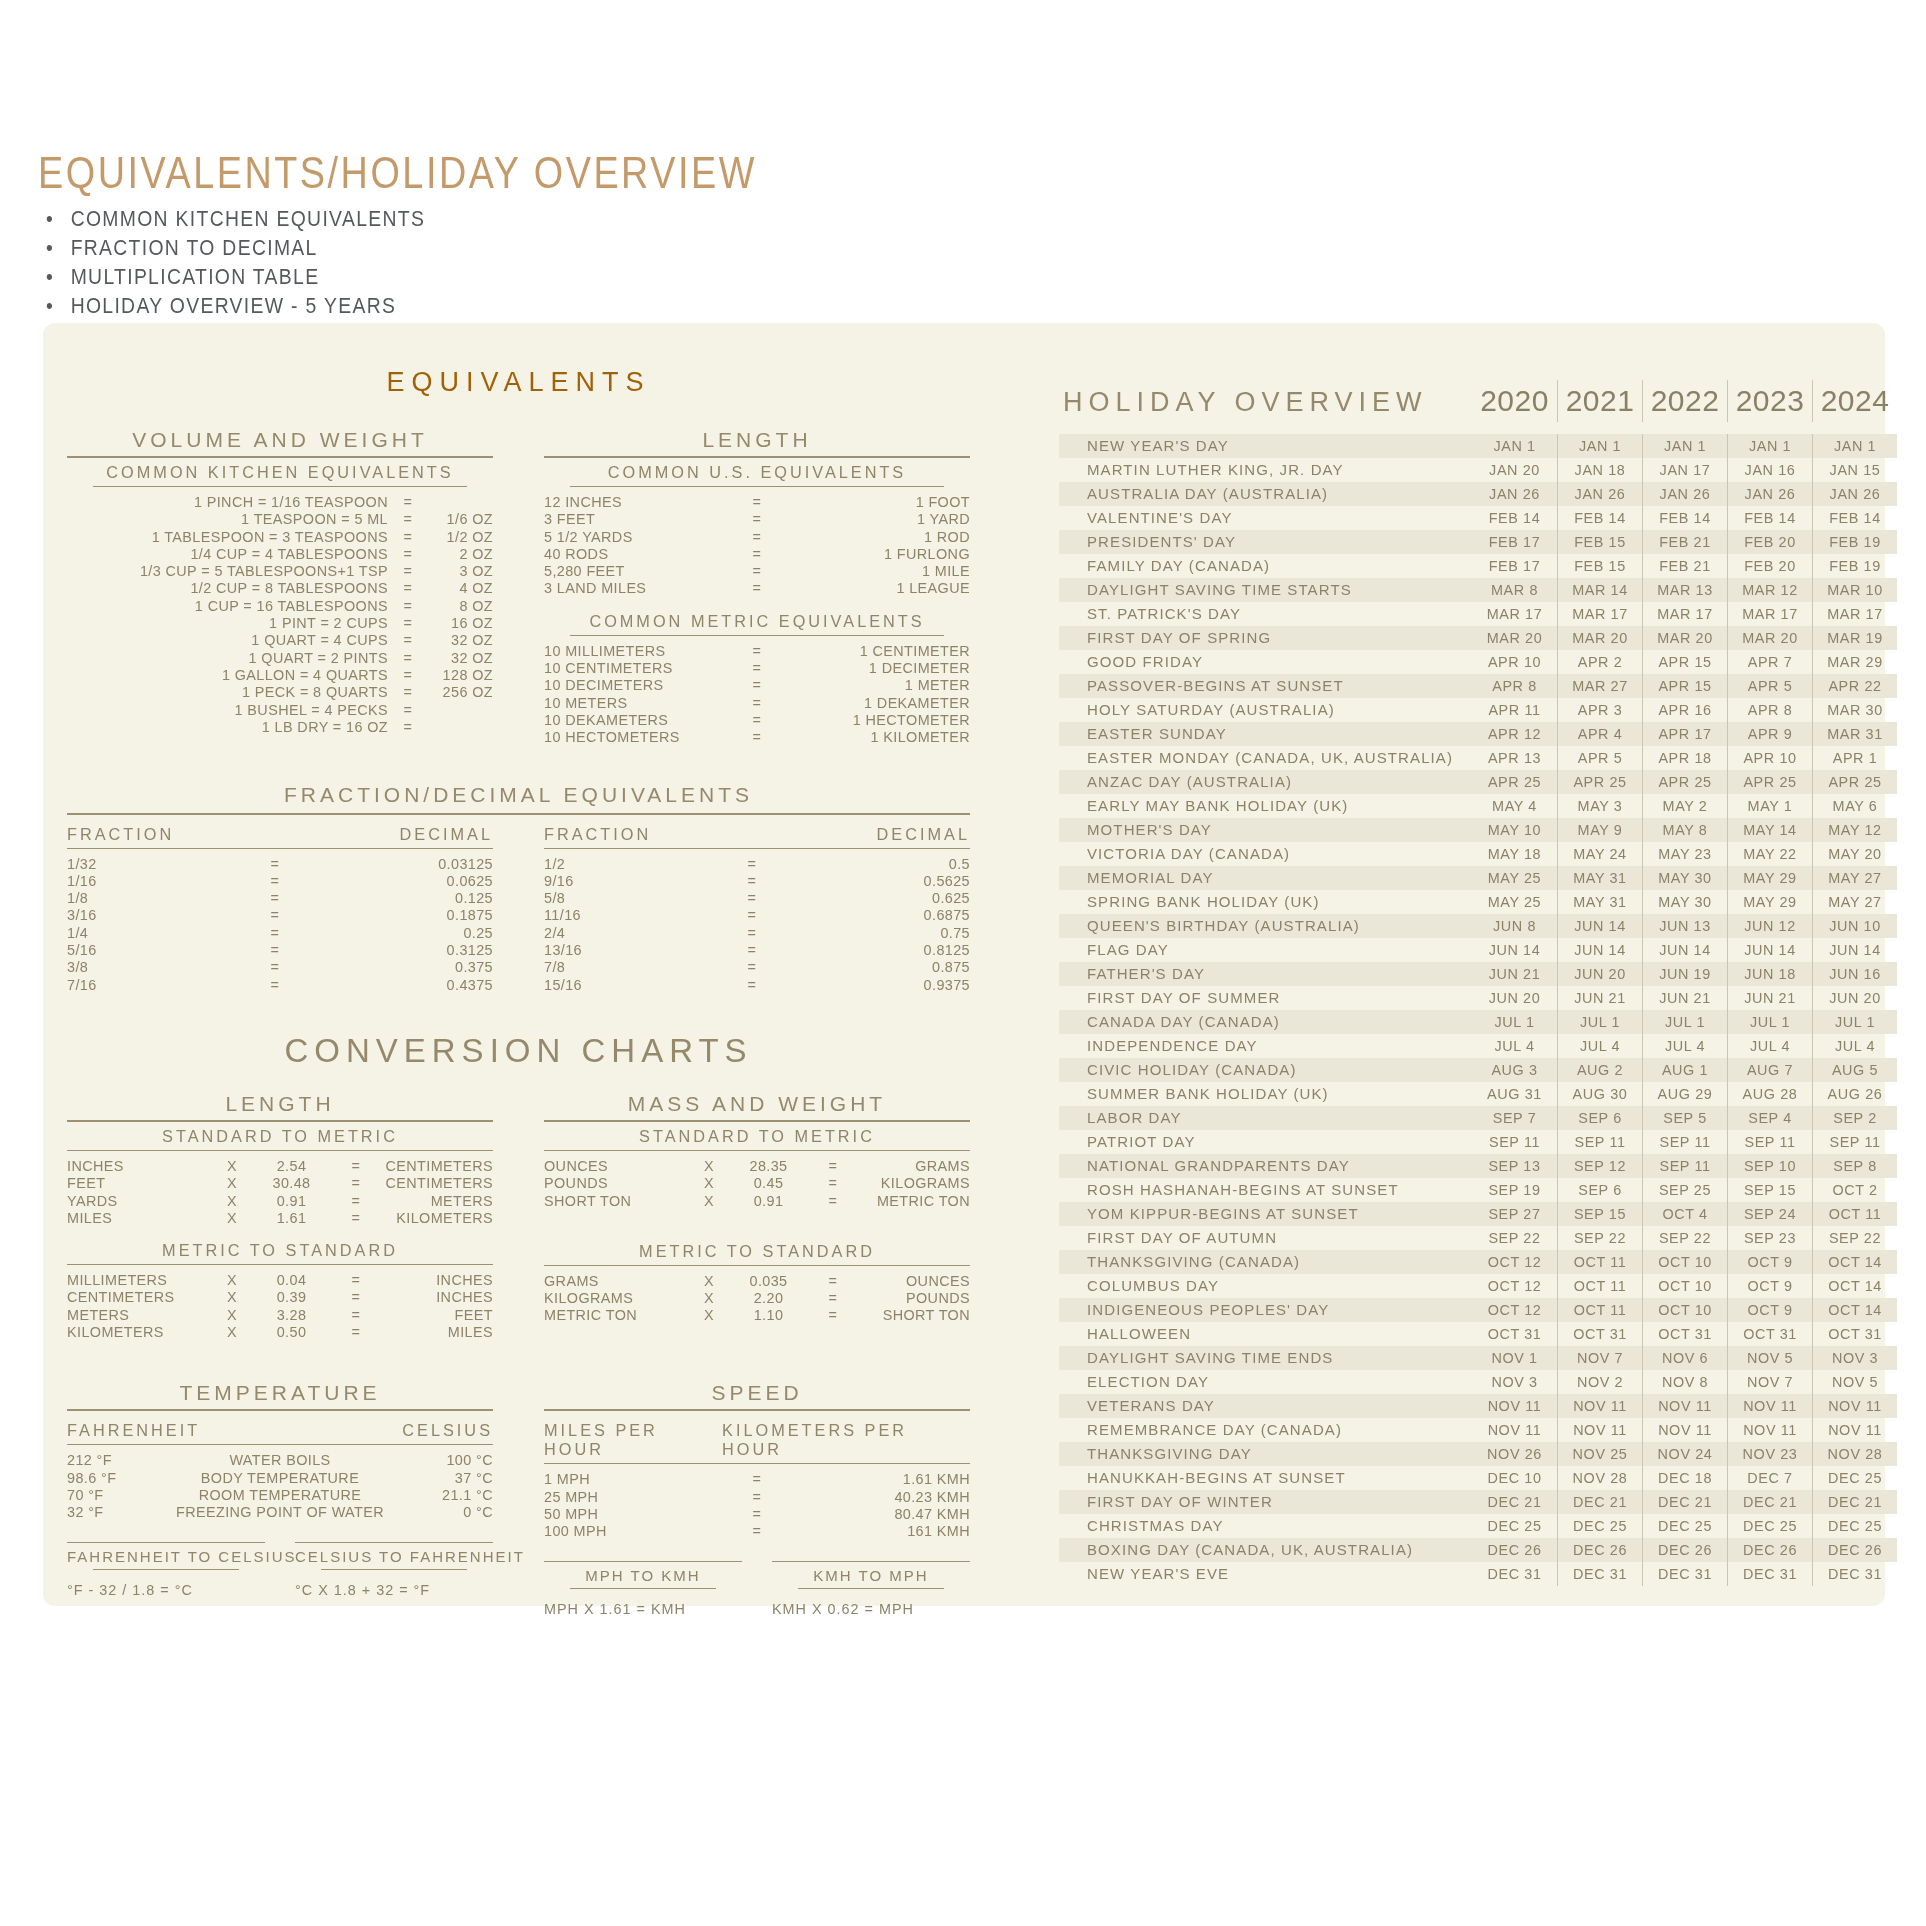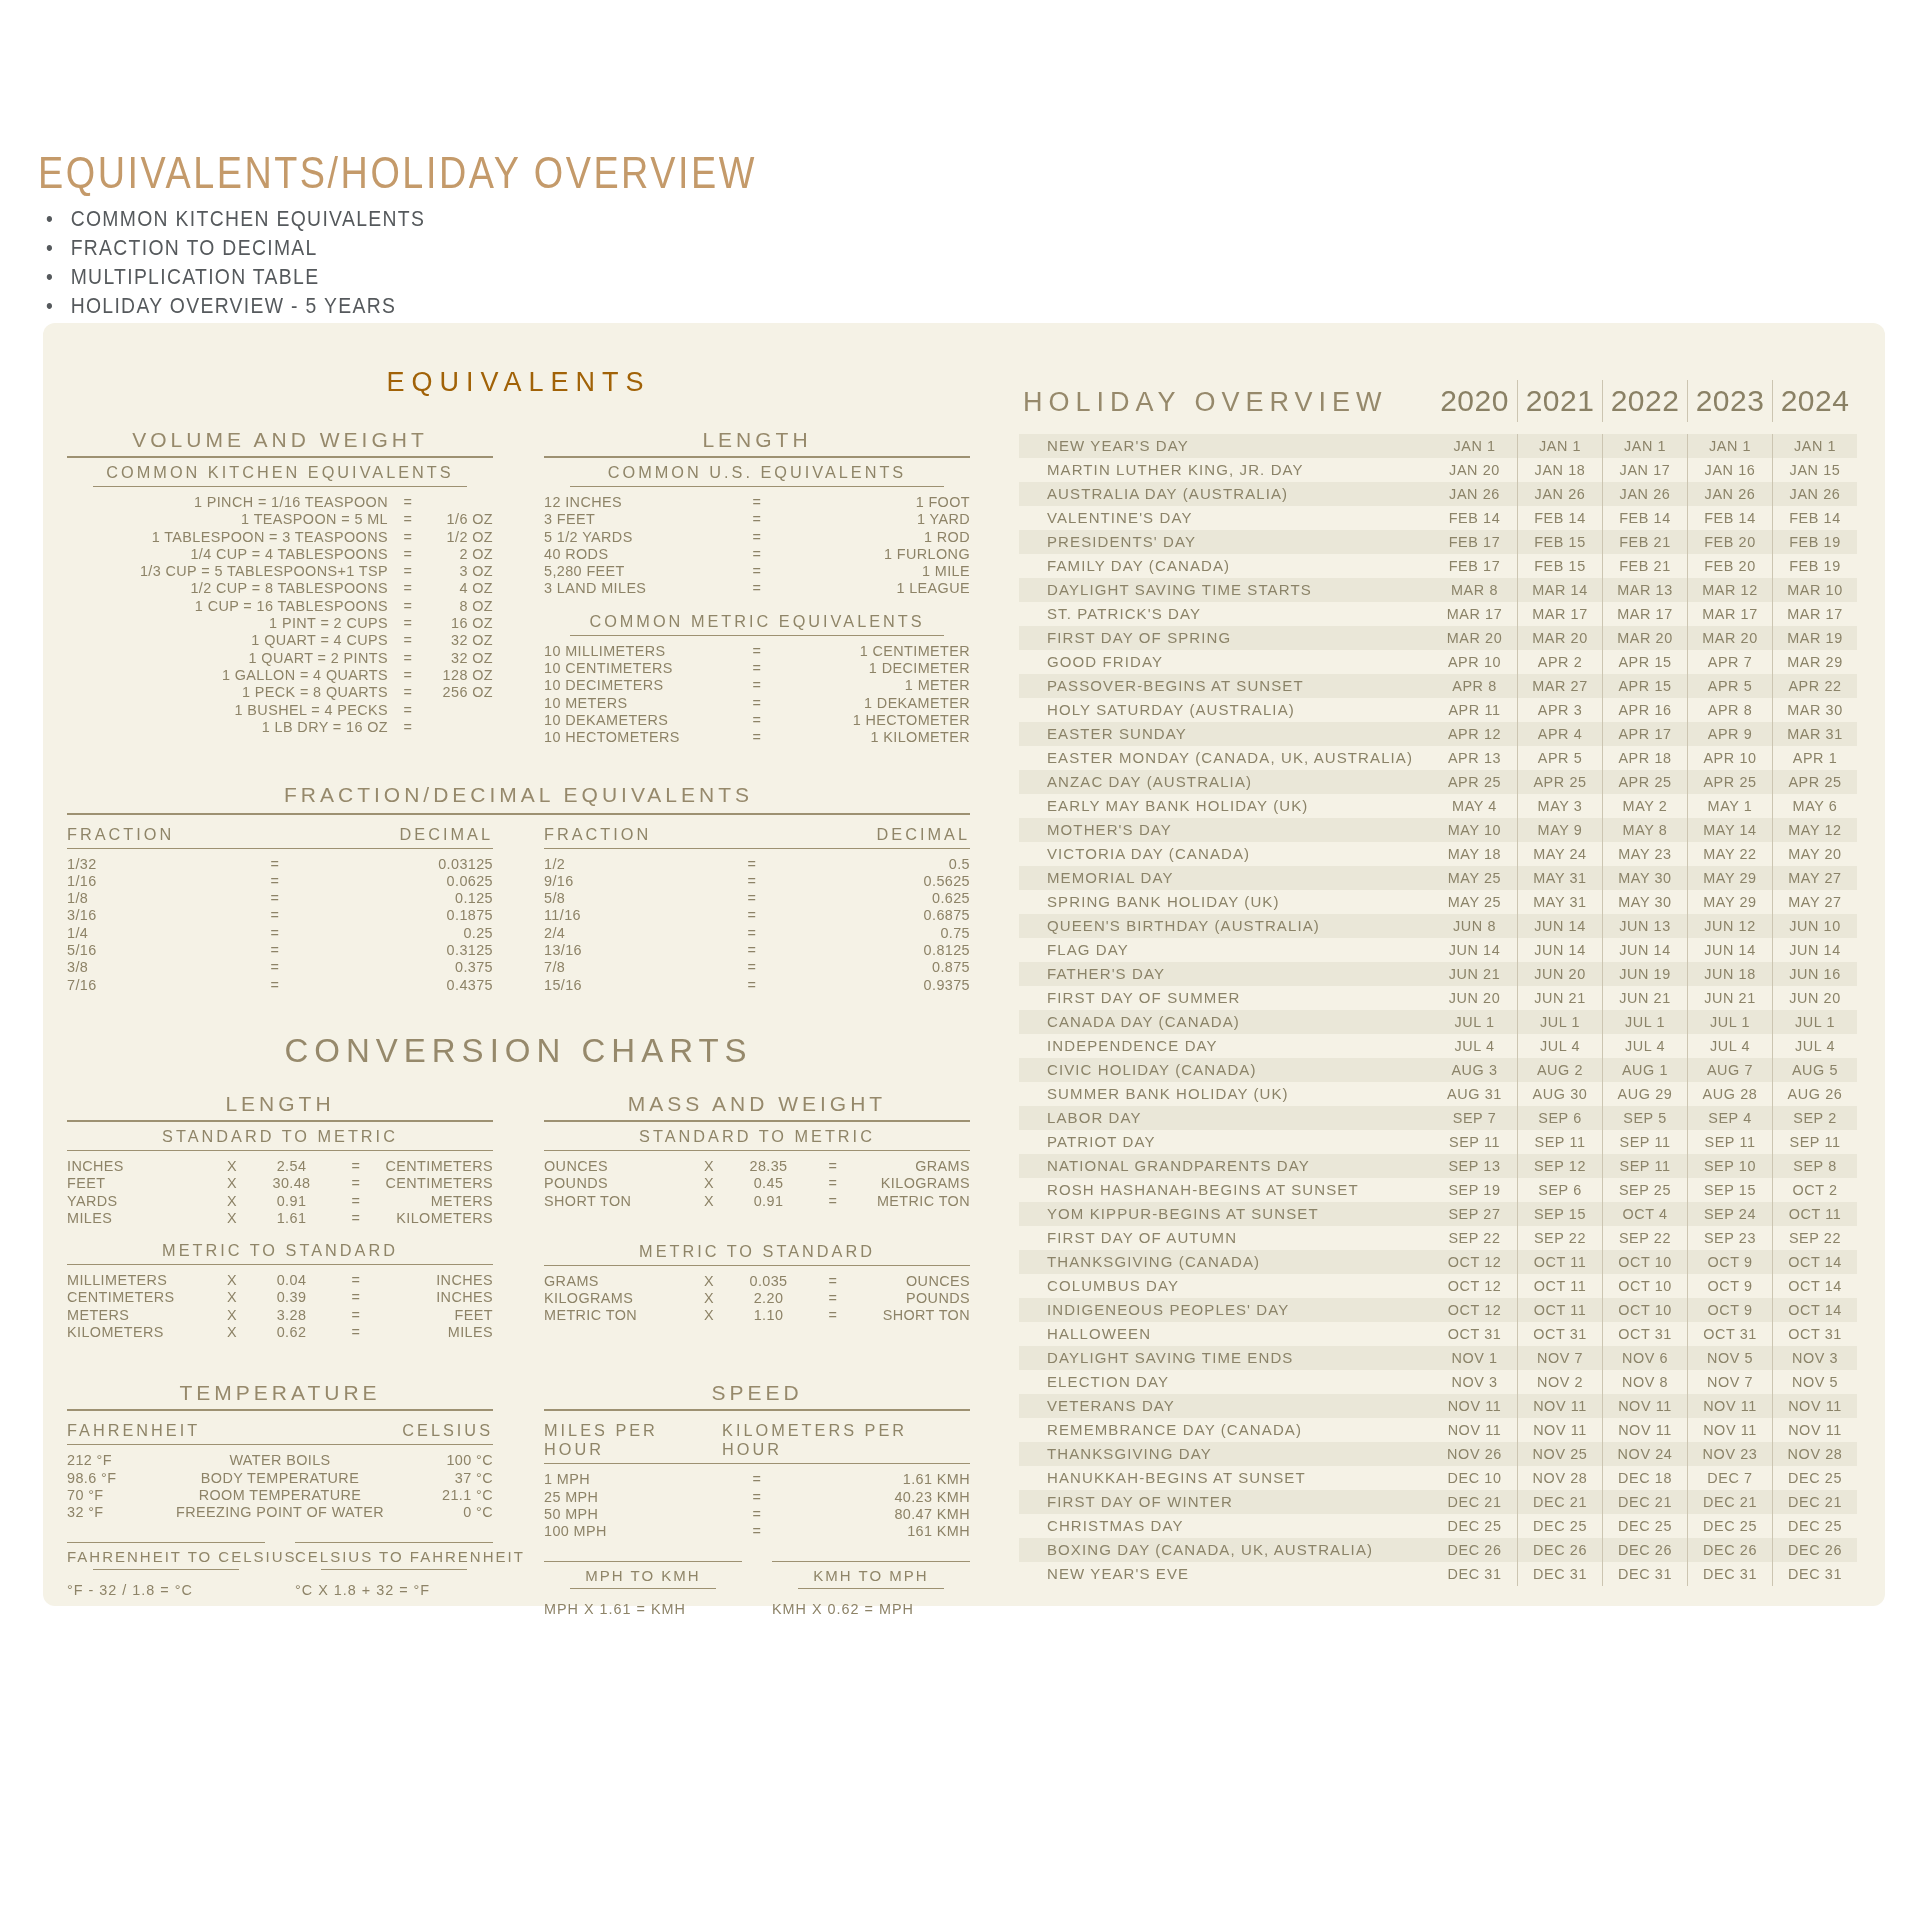--- a/index.html
+++ b/index.html
@@ -20,21 +20,21 @@
     display:flex; align-items:baseline; height:29px;
     color:#55595c; font-size:22px; letter-spacing:1.5px; white-space:nowrap;
     transform:scaleX(0.88); transform-origin:left center;
   }
   .bullet-dot { width:28px; }
   .panel {
     position:absolute; left:43px; top:323px; width:1842px; height:1283px;
     background:#f5f2e6; border-radius:12px;
   }
   .left-col { position:absolute; left:24px; top:44px; width:903px; }
-  .right-col { position:absolute; left:976px; top:57px; width:838px; }
+  .right-col { position:absolute; left:1016px; top:57px; width:838px; }
 
   .eq-title { font-size:27px; letter-spacing:7px; color:#a16207; text-align:center; margin-bottom:30px; }
   .two-col { display:flex; gap:51px; }
   .col { flex:1; min-width:0; }
 
   .sec-h { font-size:21px; letter-spacing:4px; color:#96896b; text-align:center; }
   .sub-h { font-size:16.3px; letter-spacing:3px; color:#8f8568; text-align:center; margin-top:5px; }
   .rule { height:2px; background:#9d9172; margin-top:4px; }
   .rule.thin { height:1px; }
   .rule.inset { margin-left:26px; margin-right:26px; }
@@ -450,21 +450,21 @@
             <div class="r">
               <span class="c-a">METERS</span>
               <span class="c-x">X</span>
               <span class="c-v">3.28</span>
               <span class="c-e">=</span>
               <span class="c-b">FEET</span>
             </div>
             <div class="r">
               <span class="c-a">KILOMETERS</span>
               <span class="c-x">X</span>
-              <span class="c-v">0.62</span>
+              <span class="c-v">0.50</span>
               <span class="c-e">=</span>
               <span class="c-b">MILES</span>
             </div>
           </div>
       </div>
 
       <div class="col">
         <div class="sec-h">MASS AND WEIGHT</div>
         <div class="rule"></div>
         <div class="sub-h">STANDARD TO METRIC</div>

